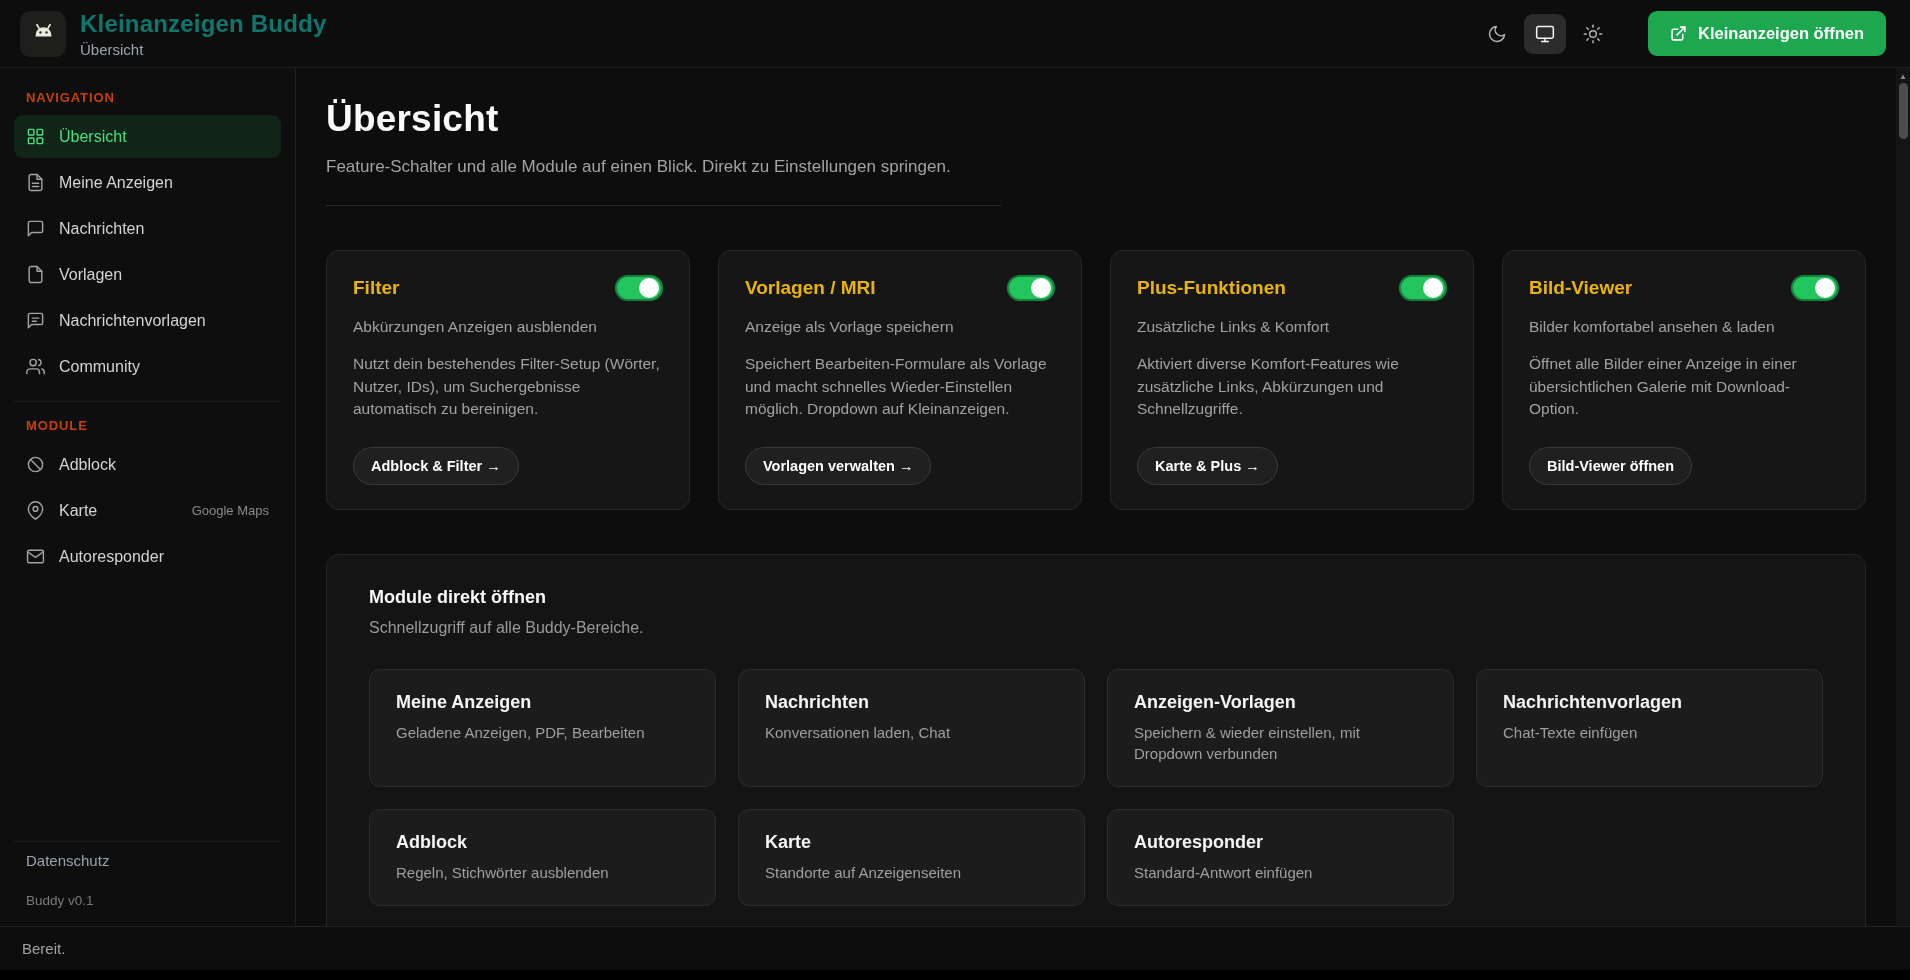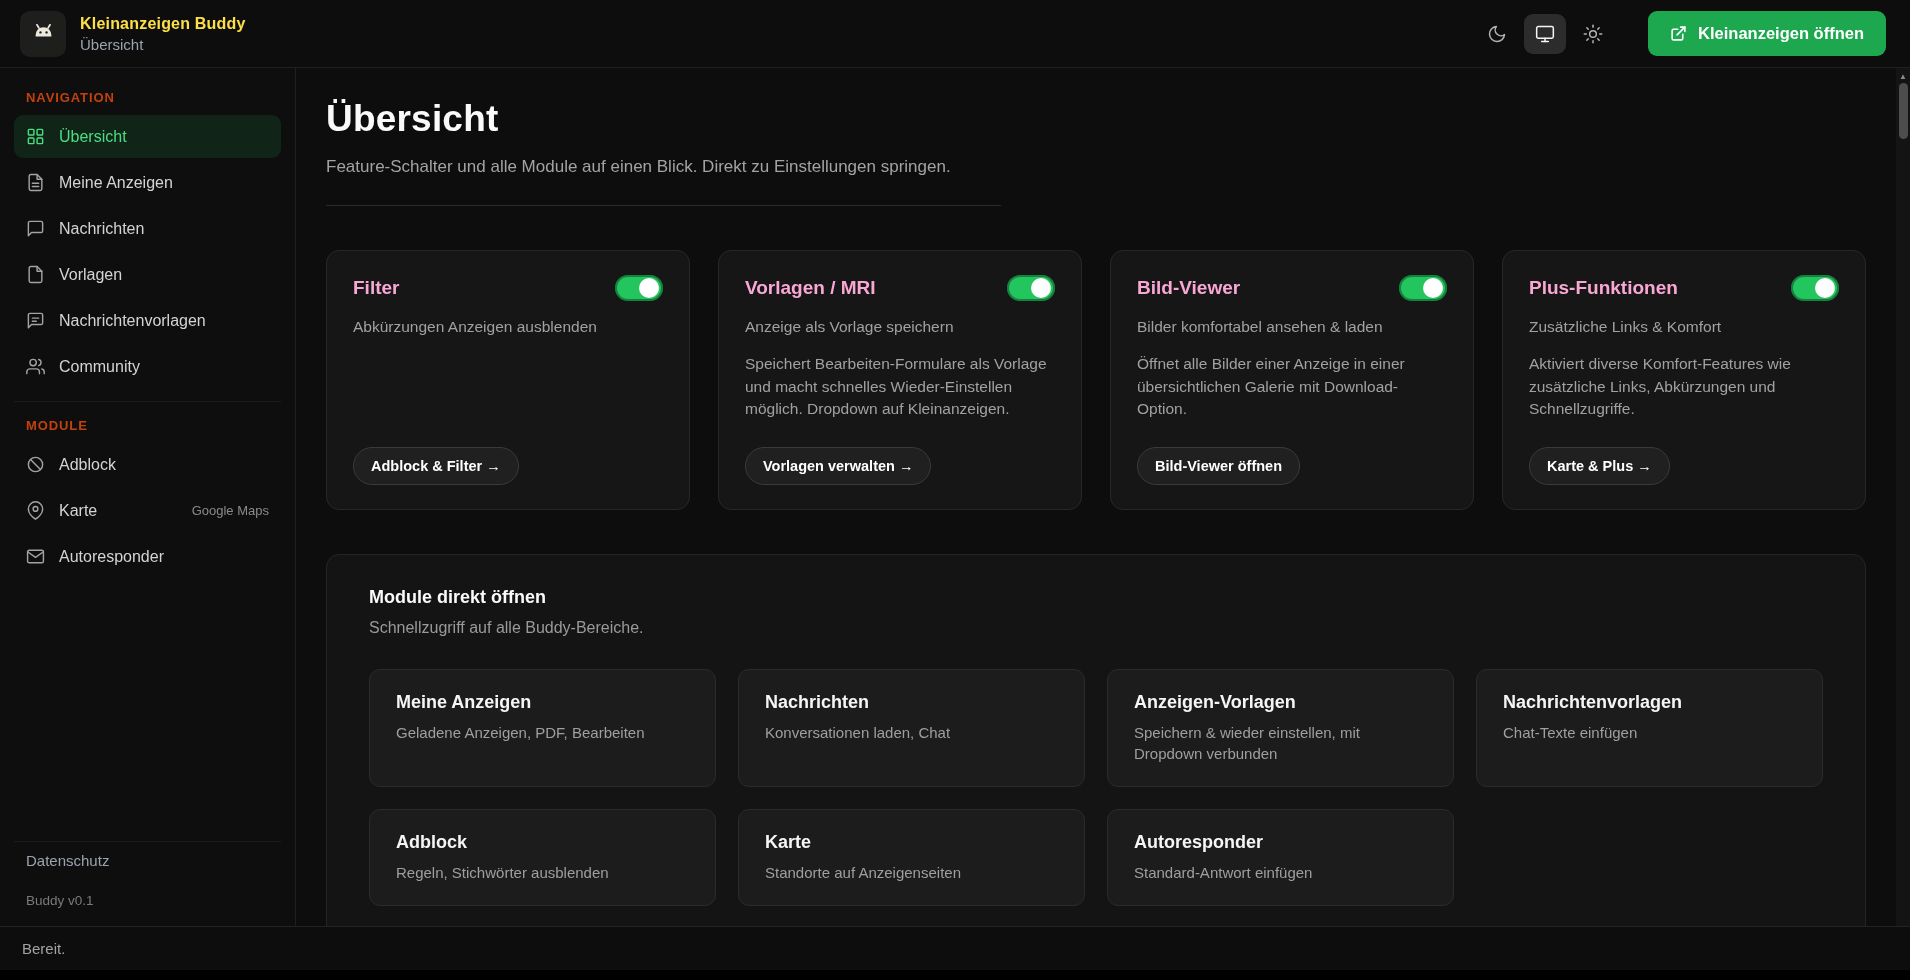--- a/index.html
+++ b/index.html
@@ -17,21 +17,21 @@
     display:flex; align-items:center; justify-content:space-between;
     padding:0 24px 0 20px;
     border-bottom:1px solid #1f1f1f; background:#0d0d0d;
   }
   .header-left { display:flex; align-items:center; gap:14px; }
   .logo-tile {
     width:46px; height:46px; border-radius:10px; background:#1e1e1c;
     display:flex; align-items:center; justify-content:center;
   }
   .title-block { display:flex; flex-direction:column; gap:3px; }
-  .app-title { font-size:16px; font-weight:700; color:#fde047; letter-spacing:.2px; }
+  .app-title { font-size:24px; font-weight:700; color:#0f766e; letter-spacing:.2px; }
   .app-subtitle { font-size:15px; color:#9ca3af; }
   .header-right { display:flex; gap:34px; }
   .theme-group { display:flex; align-items:center; gap:6px; }
   .icon-btn {
     width:42px; height:40px; border:none; background:transparent; color:#b3b3b3;
     display:flex; align-items:center; justify-content:center; border-radius:9px; cursor:pointer;
   }
   .icon-btn.active { background:#2c2c2c; color:#f5f5f5; }
   .cta-btn {
     height:45px; padding:0 22px; border:none; border-radius:9px;
@@ -80,21 +80,21 @@
   
   .cards {
     margin-top:44px;
     display:grid; grid-template-columns:repeat(4,1fr); gap:28px;
   }
   .card {
     background:#161616; border:1px solid #272727; border-radius:13px;
     padding:24px 26px; min-height:260px; display:flex; flex-direction:column; align-items:flex-start;
   }
   .card-head { width:100%; display:flex; align-items:center; justify-content:space-between; }
-  .card-title { font-size:19px; font-weight:700; color:#f9a8d4; }
+  .card-title { font-size:19px; font-weight:700; color:#eab308; }
   .card-sub { margin-top:15px; font-size:15.5px; line-height:1.45; color:#a1a1a1; }
   .card-desc { margin-top:15px; font-size:15.5px; line-height:1.45; color:#a1a1a1; }
   .pill {
     margin-top:auto; padding:10px 17px; border-radius:999px;
     background:#202020; border:1px solid #3a3a3a; color:#ffffff;
     font-weight:700; font-size:14.5px; cursor:pointer; font-family:inherit; white-space:nowrap;
   }
 
   
   .toggle {
@@ -320,57 +320,58 @@
     <section class="cards">
 
       <article class="card">
         <div class="card-head">
           <h3 class="card-title">Filter</h3>
           <span class="toggle">
               <span class="knob"></span>
             </span>
         </div>
         <p class="card-sub">Abkürzungen Anzeigen ausblenden</p>
+        <p class="card-desc">Nutzt dein bestehendes Filter-Setup (Wörter, Nutzer, IDs), um Suchergebnisse automatisch zu bereinigen.</p>
         <button class="pill">Adblock &amp; Filter →</button>
       </article>
 
       <article class="card">
         <div class="card-head">
           <h3 class="card-title">Vorlagen / MRI</h3>
           <span class="toggle">
               <span class="knob"></span>
             </span>
         </div>
         <p class="card-sub">Anzeige als Vorlage speichern</p>
         <p class="card-desc">Speichert Bearbeiten-Formulare als Vorlage und macht schnelles Wieder-Einstellen möglich. Dropdown auf Kleinanzeigen.</p>
         <button class="pill">Vorlagen verwalten →</button>
       </article>
 
       <article class="card">
         <div class="card-head">
+          <h3 class="card-title">Plus-Funktionen</h3>
+          <span class="toggle">
+              <span class="knob"></span>
+            </span>
+        </div>
+        <p class="card-sub">Zusätzliche Links &amp; Komfort</p>
+        <p class="card-desc">Aktiviert diverse Komfort-Features wie zusätzliche Links, Abkürzungen und Schnellzugriffe.</p>
+        <button class="pill">Karte &amp; Plus →</button>
+      </article>
+
+      <article class="card">
+        <div class="card-head">
           <h3 class="card-title">Bild-Viewer</h3>
           <span class="toggle">
               <span class="knob"></span>
             </span>
         </div>
         <p class="card-sub">Bilder komfortabel ansehen &amp; laden</p>
         <p class="card-desc">Öffnet alle Bilder einer Anzeige in einer übersichtlichen Galerie mit Download-Option.</p>
         <button class="pill">Bild-Viewer öffnen</button>
-      </article>
-
-      <article class="card">
-        <div class="card-head">
-          <h3 class="card-title">Plus-Funktionen</h3>
-          <span class="toggle">
-              <span class="knob"></span>
-            </span>
-        </div>
-        <p class="card-sub">Zusätzliche Links &amp; Komfort</p>
-        <p class="card-desc">Aktiviert diverse Komfort-Features wie zusätzliche Links, Abkürzungen und Schnellzugriffe.</p>
-        <button class="pill">Karte &amp; Plus →</button>
       </article>
 
     </section>
 
     <section class="panel">
       <h2 class="panel-title">Module direkt öffnen</h2>
       <p class="panel-subtitle">Schnellzugriff auf alle Buddy-Bereiche.</p>
       <div class="tiles">
         <div class="tile">
           <div class="tile-title">Meine Anzeigen</div>

